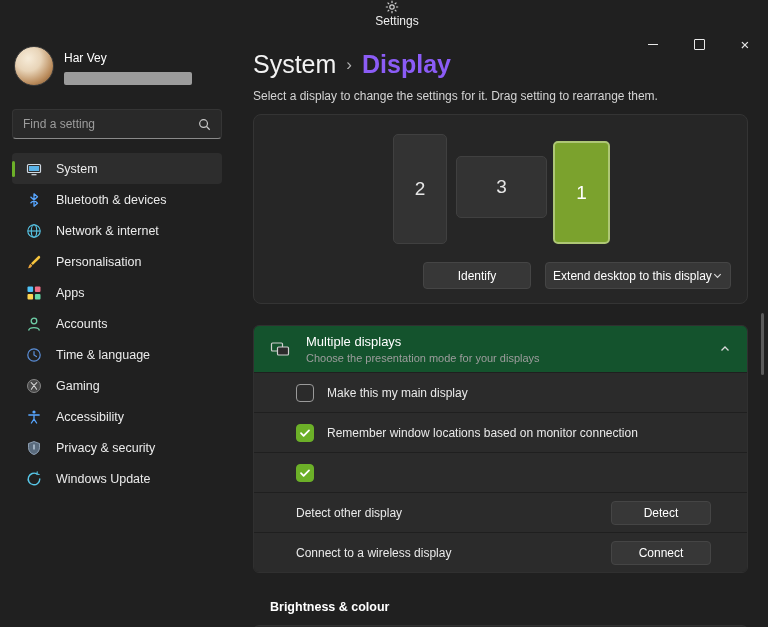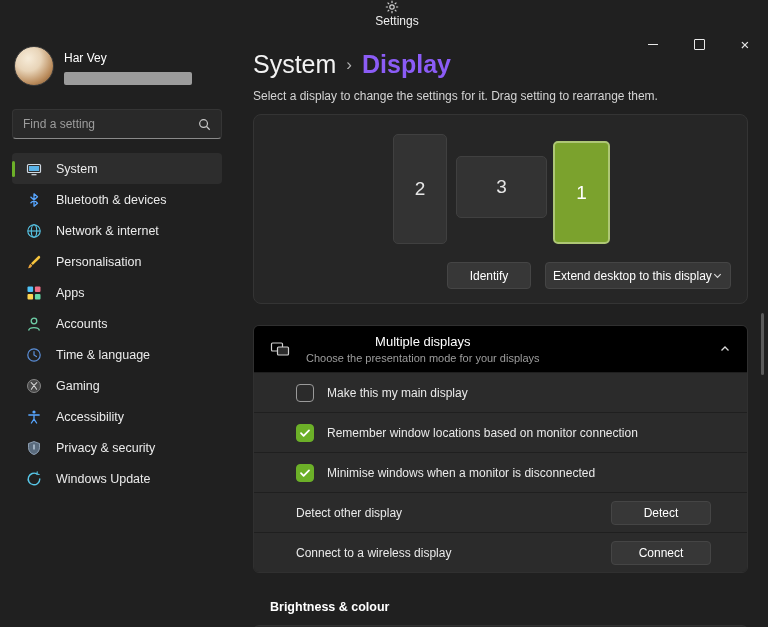--- a/index.html
+++ b/index.html
@@ -59,26 +59,26 @@
   .mon { position:absolute; background:#333333; border:1px solid #404040; border-radius:5px;
     display:flex; align-items:center; justify-content:center; font-size:19px; color:#e6e6e6;
     box-sizing:border-box; cursor:default; }
   .mon-2 { left:139px; top:19px; width:54px; height:110px; }
   .mon-3 { left:202px; top:41px; width:91px; height:62px; }
   .mon-1 { left:299px; top:26px; width:57px; height:103px; }
   .mon.selected { background:var(--display-green,#7ba22d); border:2px solid var(--display-green-border,#aec775); color:#fff; }
   .display-actions { display:flex; justify-content:flex-end; gap:14px; padding:0 16px 14px 16px; }
   .btn { height:27px; background:#373737; border:1px solid #454545; border-radius:4px; color:#fff;
     font-size:12px; display:flex; align-items:center; justify-content:center; box-sizing:border-box; cursor:default; }
-  .identify-btn { width:84px; }
+  .identify-btn { width:108px; }
   .extend-btn { width:186px; }
   .chev { width:11px; height:11px; display:flex; }
   
   .expander { margin-top:21px; border-radius:6px; overflow:hidden; border:1px solid #303030; box-sizing:border-box; }
-  .exp-header { background:#000000; display:flex; align-items:center; gap:16px; padding:8px 16px; min-height:30px;text-align:center; }
+  .exp-header { background:#14532d; display:flex; align-items:center; gap:16px; padding:8px 16px; min-height:30px; }
   .exp-icon { width:20px; height:20px; display:flex; flex-shrink:0; }
   .exp-title { font-size:13px; color:#fff; }
   .exp-sub { font-size:11px; color:#9d9d9d; margin-top:3px; }
   .exp-chevron { margin-left:auto; width:12px; height:12px; display:flex; }
   .exp-row { background:#2b2b2b; border-top:1px solid #1f1f1f; height:40px; display:flex; align-items:center;
     gap:13px; padding-left:42px; box-sizing:border-box; font-size:12px; color:#eaeaea; }
   .exp-row.action-row { padding-right:36px; }
   .row-label { flex:1; }
   .checkbox { width:18px; height:18px; border:1px solid #9a9a9a; border-radius:4px; background:transparent;
     display:flex; align-items:center; justify-content:center; box-sizing:border-box; flex-shrink:0; cursor:default; }
@@ -306,21 +306,20 @@
         </span>
         <span class="row-label">Remember window locations based on monitor connection</span>
       </div>
 
       <div class="exp-row">
         <span class="checkbox" data-checked="true">
           <svg class="check" viewBox="0 0 12 12" fill="none" stroke="#fff" stroke-width="1.8" stroke-linecap="round" stroke-linejoin="round">
               <path d="M2 6.2l2.6 2.6L10 3.4"></path>
             </svg>
         </span>
-        <span class="row-label">Minimise windows when a monitor is disconnected</span>
       </div>
 
       <div class="exp-row action-row">
         <span class="row-label">Detect other display</span>
         <button class="btn row-btn">Detect</button>
       </div>
 
       <div class="exp-row action-row">
         <span class="row-label">Connect to a wireless display</span>
         <button class="btn row-btn">Connect</button>

